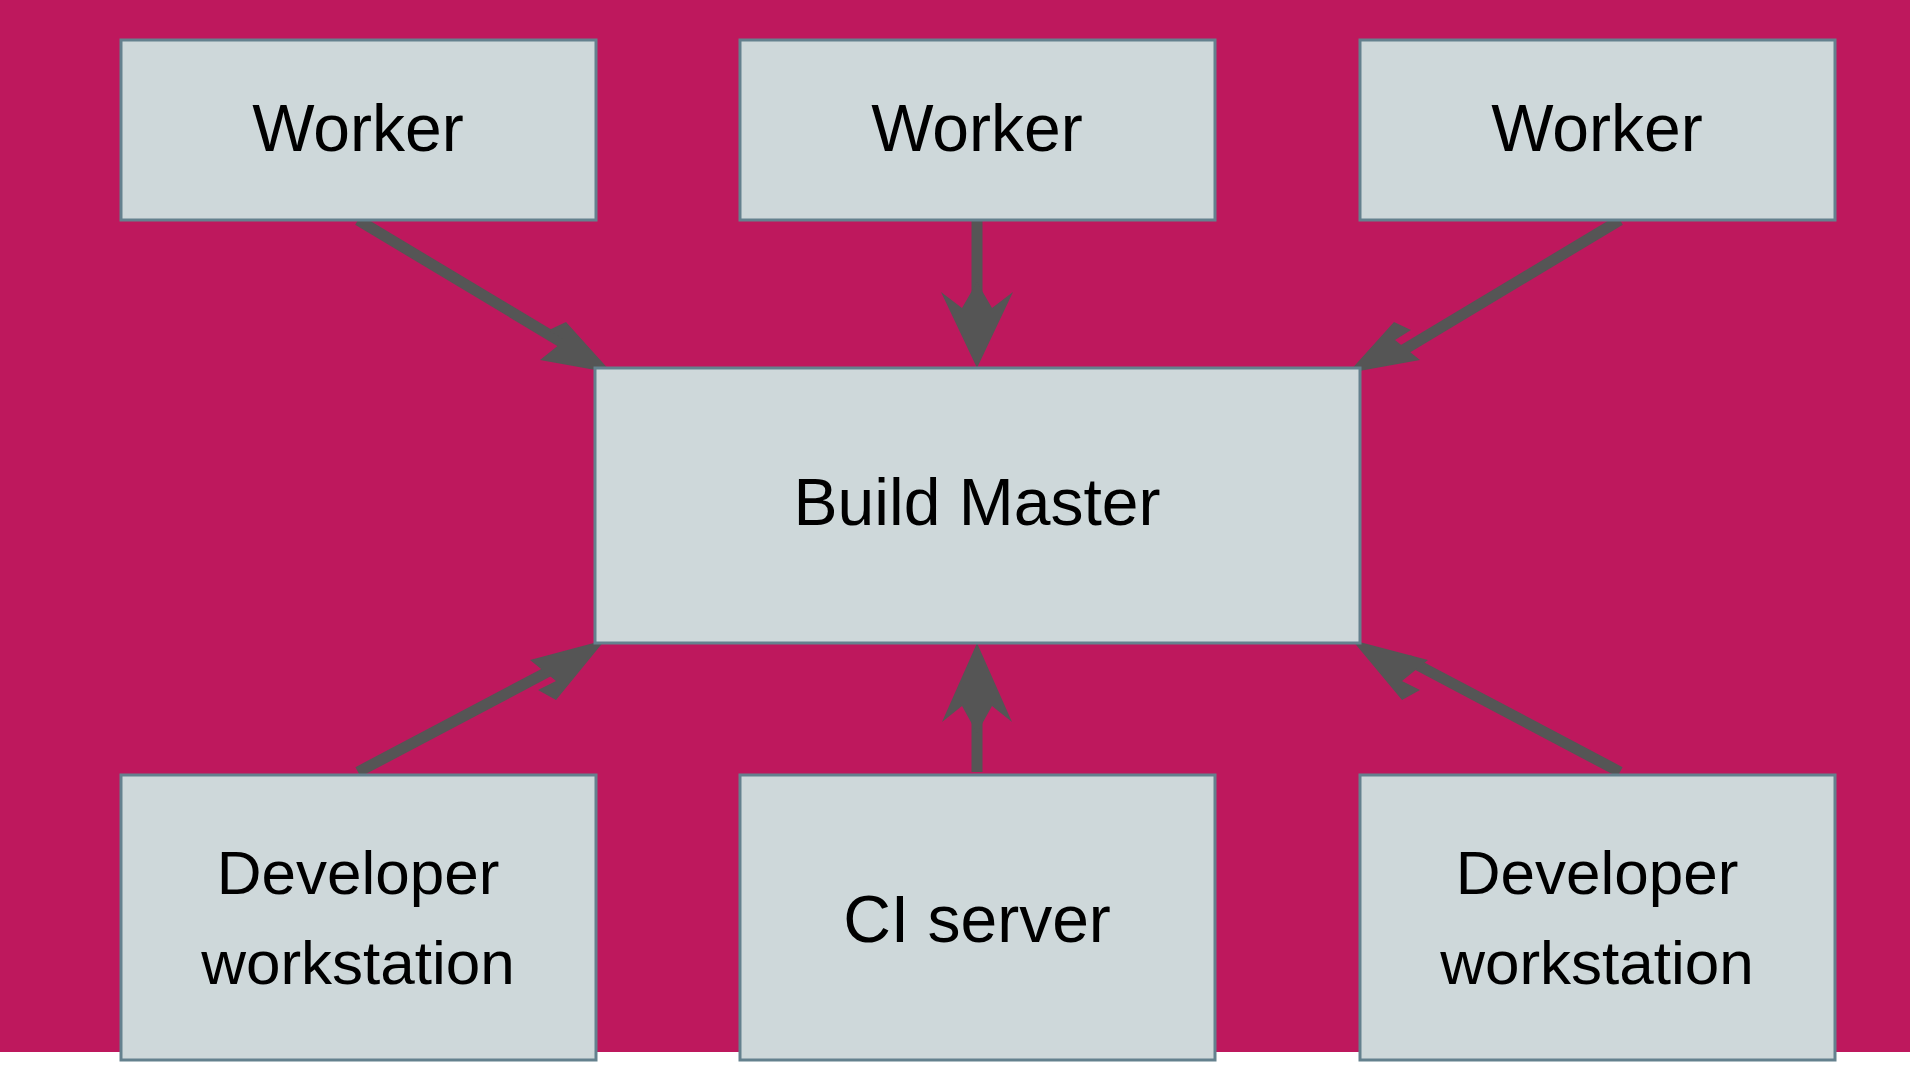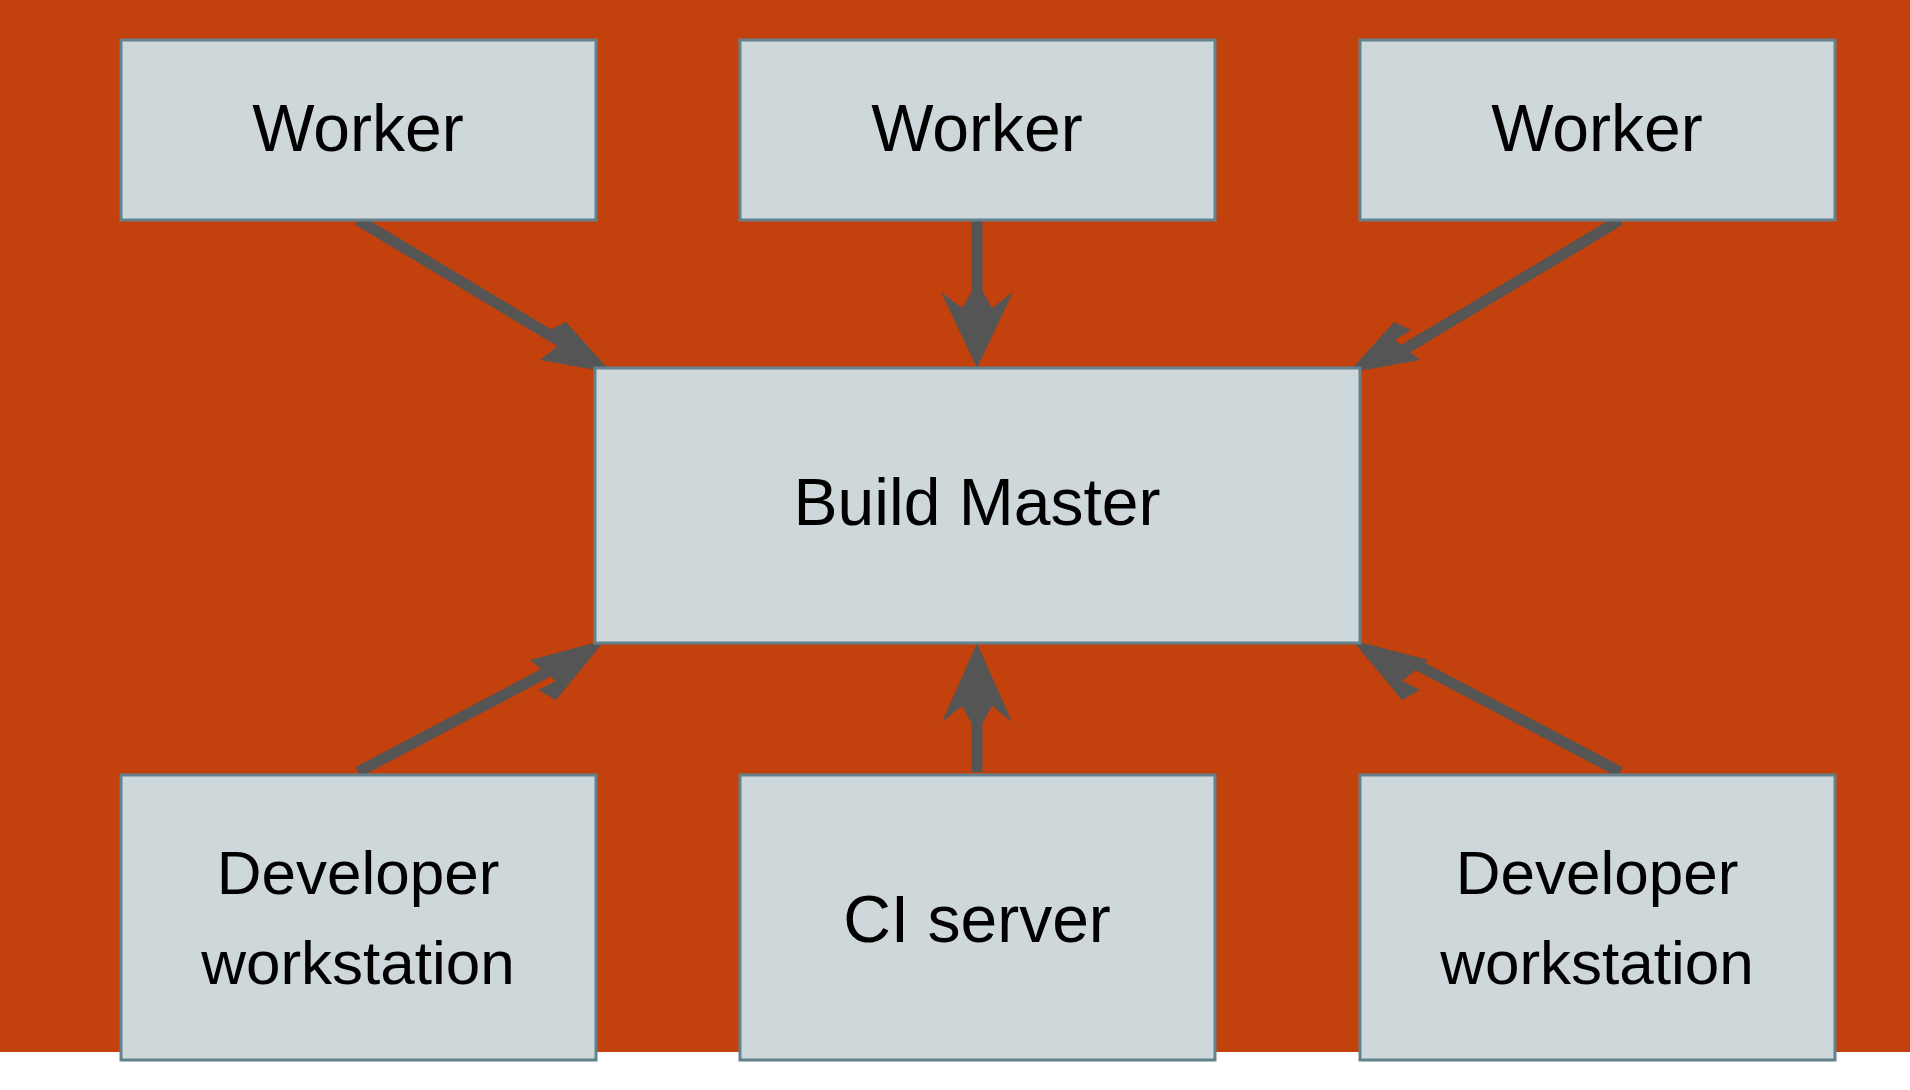--- a/index.html
+++ b/index.html
@@ -11,21 +11,21 @@
   body {
     width: 1910px;
     height: 1090px;
     font-family: "Liberation Sans", "DejaVu Sans", sans-serif;
     overflow: hidden;
   }
   #diagram-root {
     position: relative;
     width: 1910px;
     height: 1052px;
-    background: #c2410c;
+    background: #be185d;
   }
   svg.diagram-canvas {
     position: absolute;
     top: 0;
     left: 0;
     width: 1910px;
     height: 1090px;
     display: block;
   }
   .node-rect {

